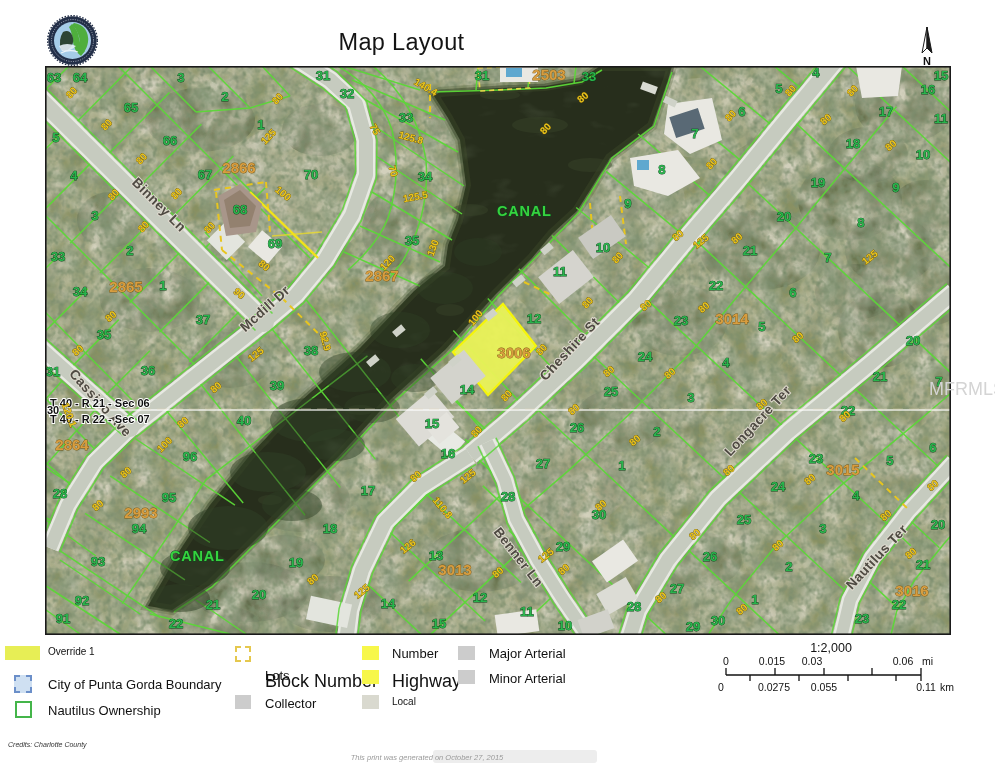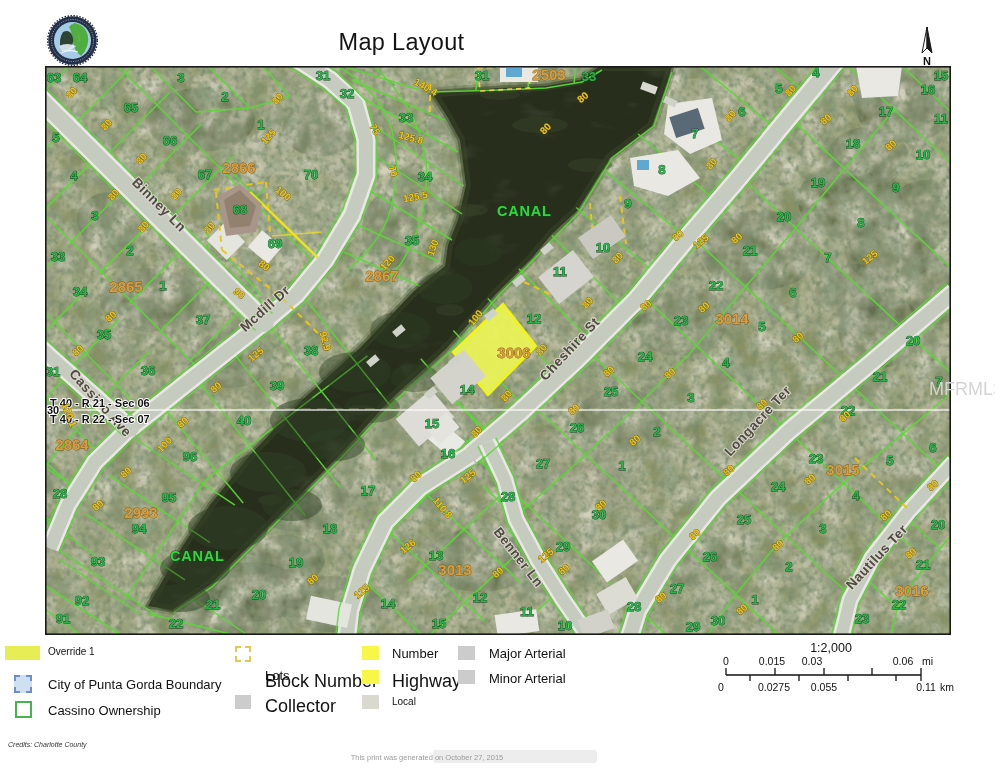--- a/index.html
+++ b/index.html
@@ -574,28 +574,28 @@
 <rect x="45.8" y="66.8" width="904.4" height="567.4" fill="none" stroke="#1a1a1a" stroke-width="1.6"></rect>
 </svg>
 
 <div class="abs" style="left:5px;top:646px;width:35px;height:14px;background:#e7ee55"></div>
 <div class="abs" style="left:48px;top:646px;font-size:10px;color:#111">Override 1</div>
 
 <div class="abs" style="left:14px;top:675px;width:14px;height:14px;background:#cfe0f2;border:2.5px dashed #6b8fc9"></div>
 <div class="abs" style="left:48px;top:677px;font-size:13px;color:#111">City of Punta Gorda Boundary</div>
 
 <div class="abs" style="left:15px;top:701px;width:13px;height:13px;background:#fff;border:2.5px solid #44b54a"></div>
-<div class="abs" style="left:48px;top:703px;font-size:13px;color:#111">Cassino Ownership</div>
+<div class="abs" style="left:48px;top:703px;font-size:13px;color:#111">Nautilus Ownership</div>
 
 <div class="abs" style="left:235px;top:646px;width:12px;height:12px;border:2px dashed #e5c84e"></div>
 <div class="abs" style="left:265px;top:668px;font-size:13px;color:#111">Lots</div>
 <div class="abs" style="left:265px;top:671px;font-size:18px;color:#111">Block Number</div>
 
 <div class="abs" style="left:235px;top:695px;width:16px;height:14px;background:#cccccc"></div>
-<div class="abs" style="left:265px;top:696px;font-size:18px;color:#111">Collector</div>
+<div class="abs" style="left:265px;top:696px;font-size:13px;color:#111">Collector</div>
 
 <div class="abs" style="left:362px;top:646px;width:17px;height:14px;background:#f7f74a"></div>
 <div class="abs" style="left:392px;top:646px;font-size:13px;color:#111">Number</div>
 
 <div class="abs" style="left:362px;top:670px;width:17px;height:14px;background:#f7f74a"></div>
 <div class="abs" style="left:392px;top:671px;font-size:18px;color:#111">Highway</div>
 
 <div class="abs" style="left:362px;top:695px;width:17px;height:14px;background:#d9d9cf"></div>
 <div class="abs" style="left:392px;top:696px;font-size:10px;color:#111">Local</div>
 
@@ -632,12 +632,12 @@
 <line x1="196" y1="37" x2="196" y2="43"></line>
 <line x1="221" y1="37" x2="221" y2="43"></line>
 </g>
   </svg>
 
 <div class="abs" style="left:929px;top:379px;font-size:18px;font-weight:normal;color:#d4d4d4">MFRMLS</div>
 
 <div class="abs" style="left:8px;top:741px;font-size:7px;font-style:italic;color:#333">Credits: Charlotte County</div>
 
 <div class="abs" style="left:433px;top:750px;width:164px;height:13px;background:#ededed;border-radius:3px"></div>
-<div class="abs" style="left:0;top:753px;width:854px;text-align:center;font-size:7.5px;color:#9a9a9a">This print was generated on October 27, 2015</div>
+<div class="abs" style="left:0;top:753px;width:854px;text-align:center;font-size:7.5px;font-style:italic;color:#9a9a9a">This print was generated on October 27, 2015</div>
 </body></html>

